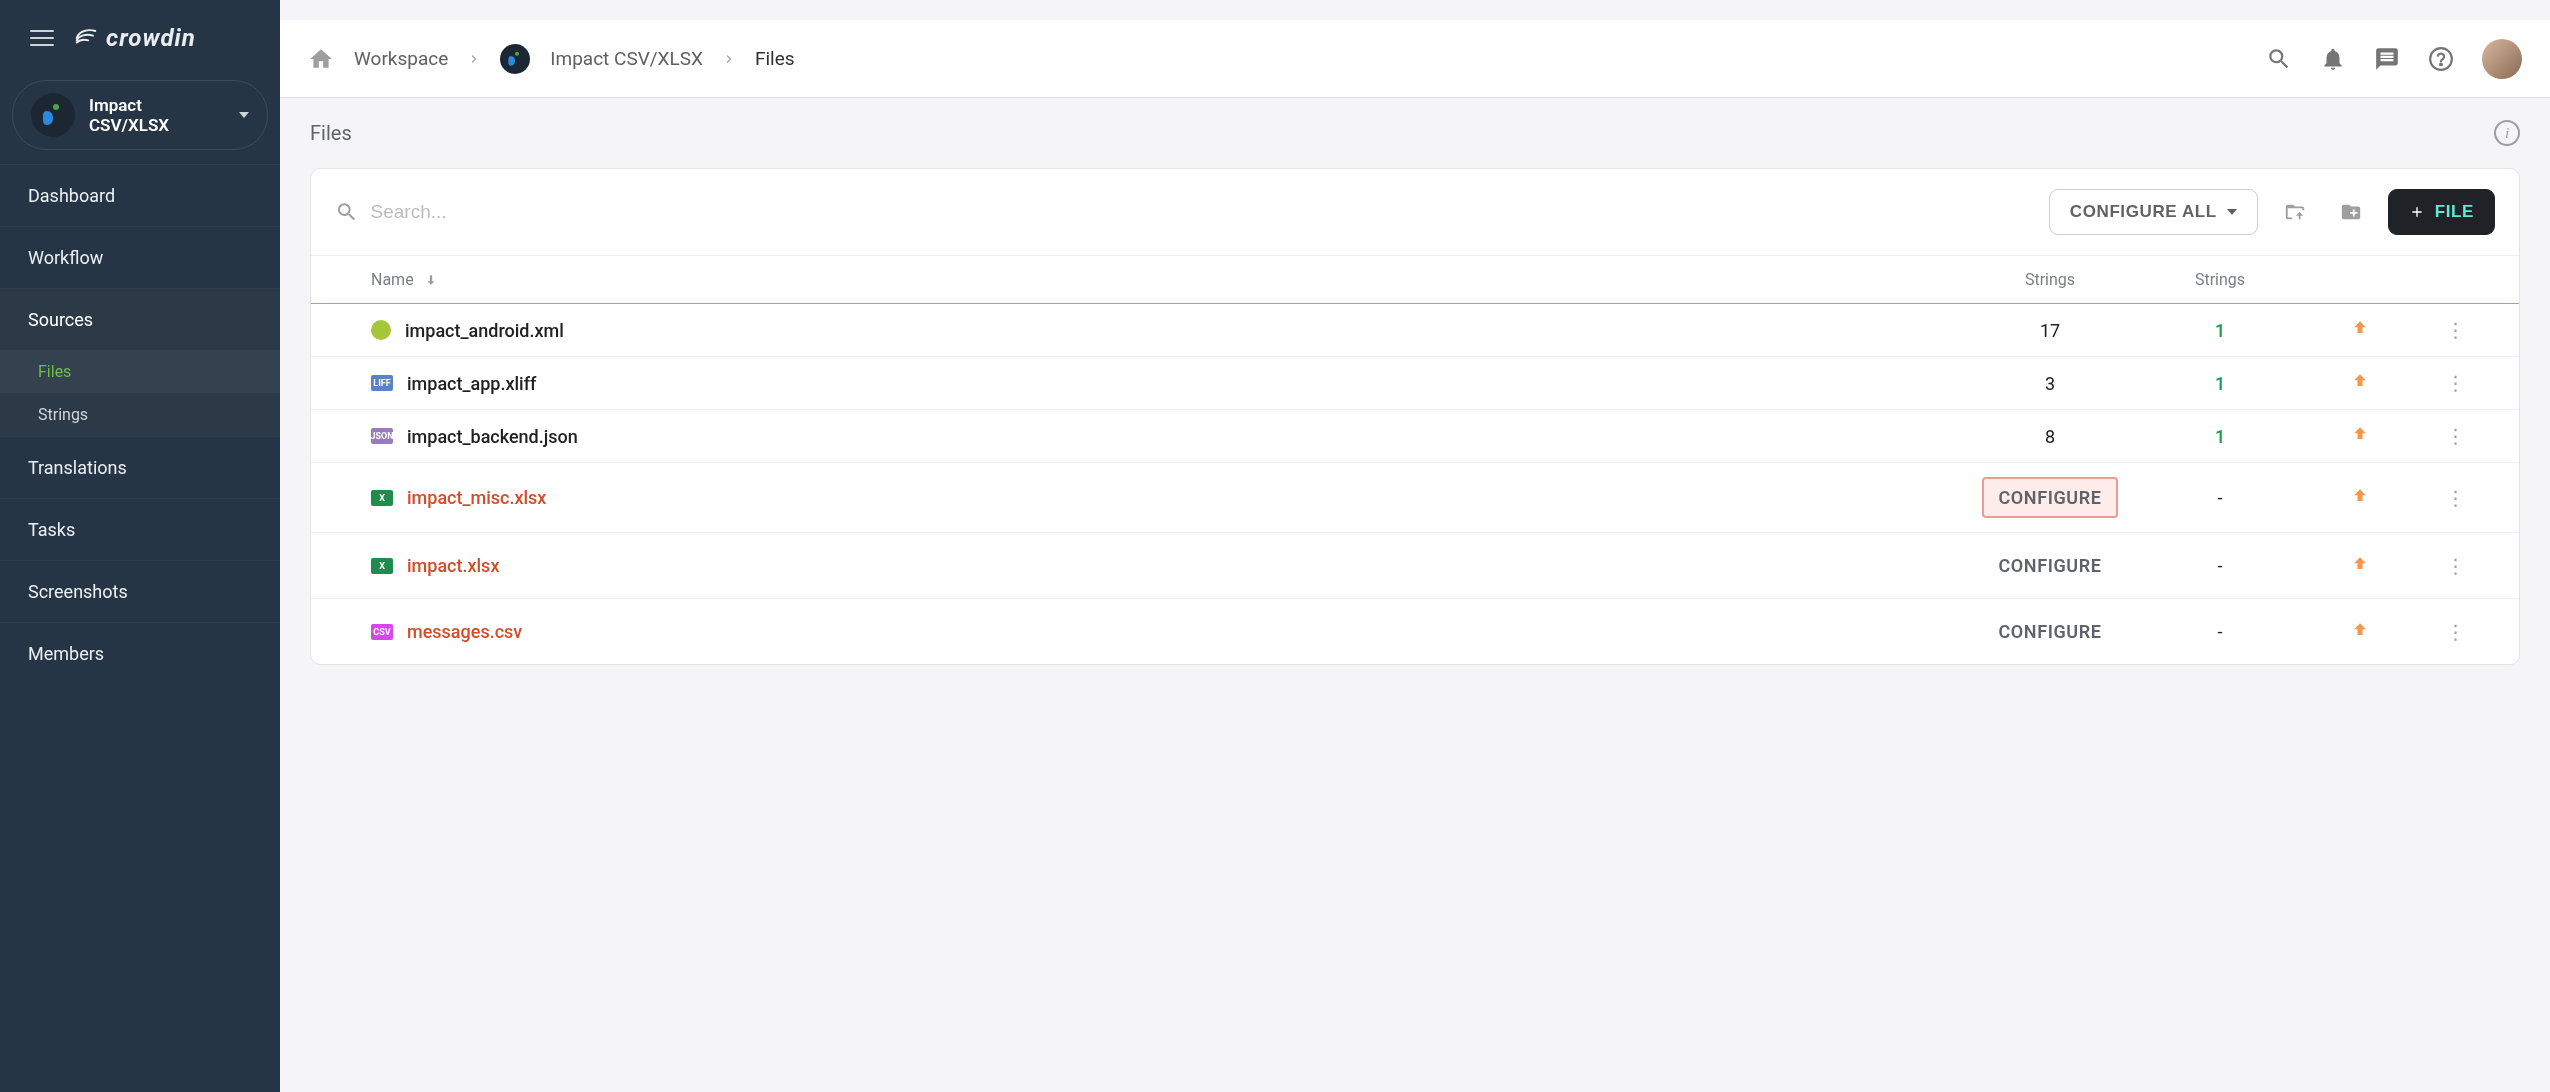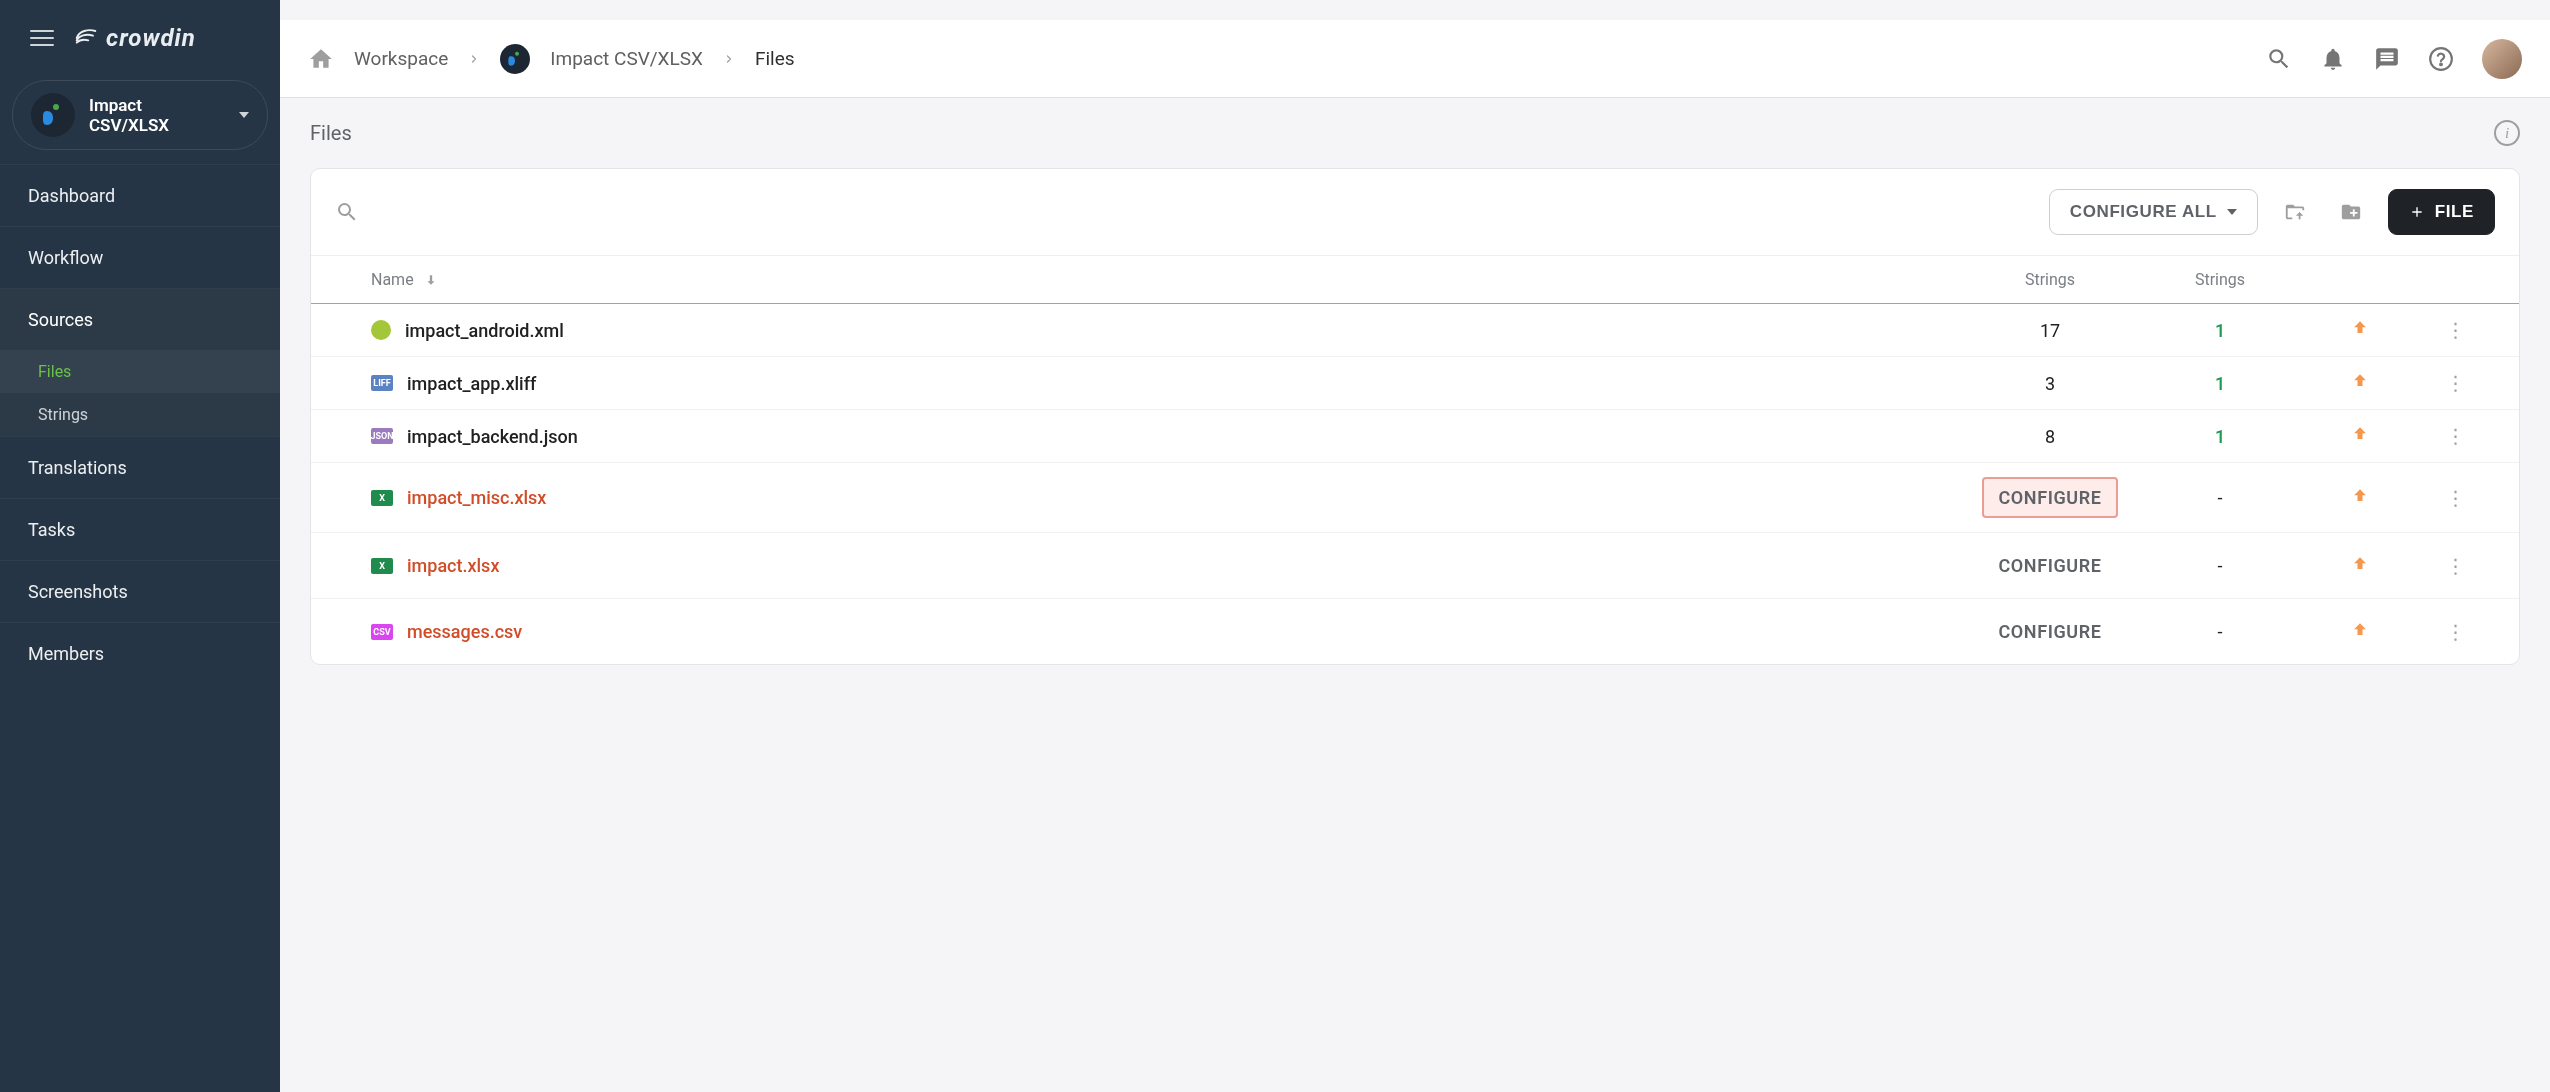--- a/index.html
+++ b/index.html
@@ -226,21 +226,21 @@
     font-weight:600;
     letter-spacing:0.6px;
     color:#5f6368;
     display:flex;
     align-items:center;
     gap:10px;
     cursor:pointer;
   }
   .btn-dark {
     background:#1f2328;
-    color:#ffffff;
+    color:#5eead4;
     border-color:#1f2328;
   }
   .icon-btn {
     width:38px;height:36px;
     display:flex;align-items:center;justify-content:center;
     color:#9e9e9e;
     cursor:pointer;
     border-radius:4px;
   }
   .caret-down-sm {
@@ -410,20 +410,21 @@
         <span>Files</span>
         <span class="info-circle">i</span>
       </div>
 
       <div class="panel">
         <div class="toolbar">
           <div class="search-wrap">
             <svg width="24" height="24" viewBox="0 0 24 24" fill="#9e9e9e">
                 <path d="M15.5 14h-.79l-.28-.27A6.471 6.471 0 0016 9.5 6.5 6.5 0 109.5 16c1.61 0 3.09-.59 4.23-1.57l.27.28v.79l5 4.99L20.49 19l-4.99-5zm-6 0C7.01 14 5 11.99 5 9.5S7.01 5 9.5 5 14 7.01 14 9.5 11.99 14 9.5 14z"></path>
               </svg>
+            <input type="text" placeholder="Search..." style="">
           </div>
           <button class="btn">
             <span>CONFIGURE ALL</span>
             <span class="caret-down-sm"></span>
           </button>
           <div class="icon-btn">
             <svg width="22" height="22" viewBox="0 0 24 24" fill="#9e9e9e">
                 <path d="M20 6h-8l-2-2H4c-1.1 0-2 .9-2 2v12c0 1.1.9 2 2 2h5v-2H4V8h16v2h2V8c0-1.1-.9-2-2-2z"></path>
                 <path d="M17 12l-4 4h3v4h2v-4h3z"></path>
               </svg>

